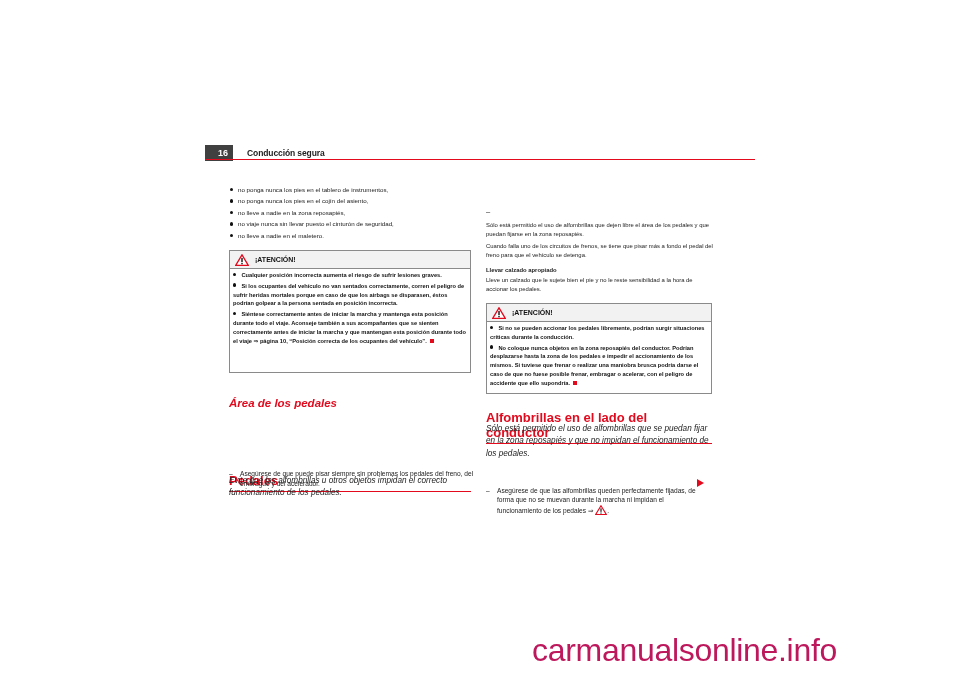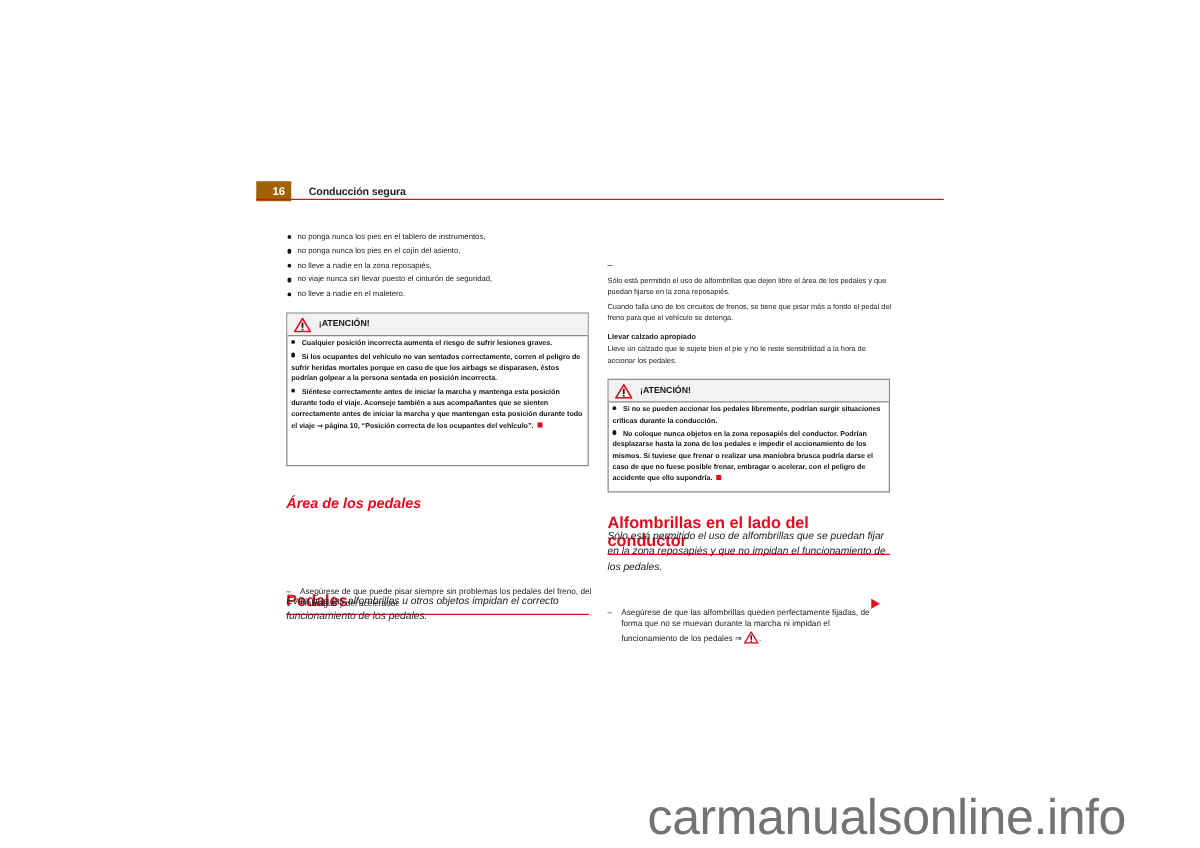--- a/index.html
+++ b/index.html
@@ -3,21 +3,21 @@
 <meta charset="utf-8">
 <style>
   html, body { margin: 0; padding: 0; }
   body {
     width: 960px; height: 678px; background: #ffffff; position: relative; overflow: hidden;
     font-family: "Liberation Sans", "DejaVu Sans", sans-serif; color: #1a1a1a;
   }
   .abs { position: absolute; }
   
   .page-num-box {
-    left: 205px; top: 145px; width: 28px; height: 16px; background: #a16207;
+    left: 205px; top: 145px; width: 28px; height: 16px; background: #404040;
     color: #fff; font-weight: bold; font-size: 9px; line-height: 16px; text-align: right;
     padding-right: 5px; box-sizing: border-box;
   }
   .header-title {
     left: 247px; top: 148px; font-size: 8.5px; font-weight: bold; color: #222; letter-spacing: -0.1px;
   }
   .header-rule {
     left: 205px; top: 159px; width: 550px; height: 1px; background: #e30a1e;
   }
   .col { position: absolute; width: 242px; font-size: 6.4px; line-height: 9.6px; }
@@ -49,21 +49,21 @@
   .dash-item .dash { position: absolute; left: 0; top: 0; }
   .dash-item.big { font-size: 7.5px; line-height: 10.6px; }
   .p-small { font-size: 5.9px; line-height: 9px; color: #222; margin: 0; }
   .sub-bold { font-size: 5.9px; line-height: 9px; font-weight: bold; color: #222; }
   .next-arrow {
     left: 697px; top: 479px; width: 0; height: 0; border-top: 4.5px solid transparent; border-bottom: 4.5px solid transparent;
     border-left: 7px solid #e30a1e;
   }
   .inline-warn { display: inline-block; width: 12px; height: 10px; vertical-align: -2px; }
   .watermark {
-    left: 518px; top: 632px; font-size: 40px; color: #737373; letter-spacing: -0.3px; font-family: "Liberation Sans", sans-serif;
+    left: 532px; top: 632px; font-size: 32px; color: #be185d; letter-spacing: -0.3px; font-family: "Liberation Sans", sans-serif;
   }
 </style>
 </head>
 <body>
 
 <div class="abs page-num-box">16</div>
 <div class="abs header-title">Conducción segura</div>
 <div class="abs header-rule"></div>
 
 <div class="col col-left">

